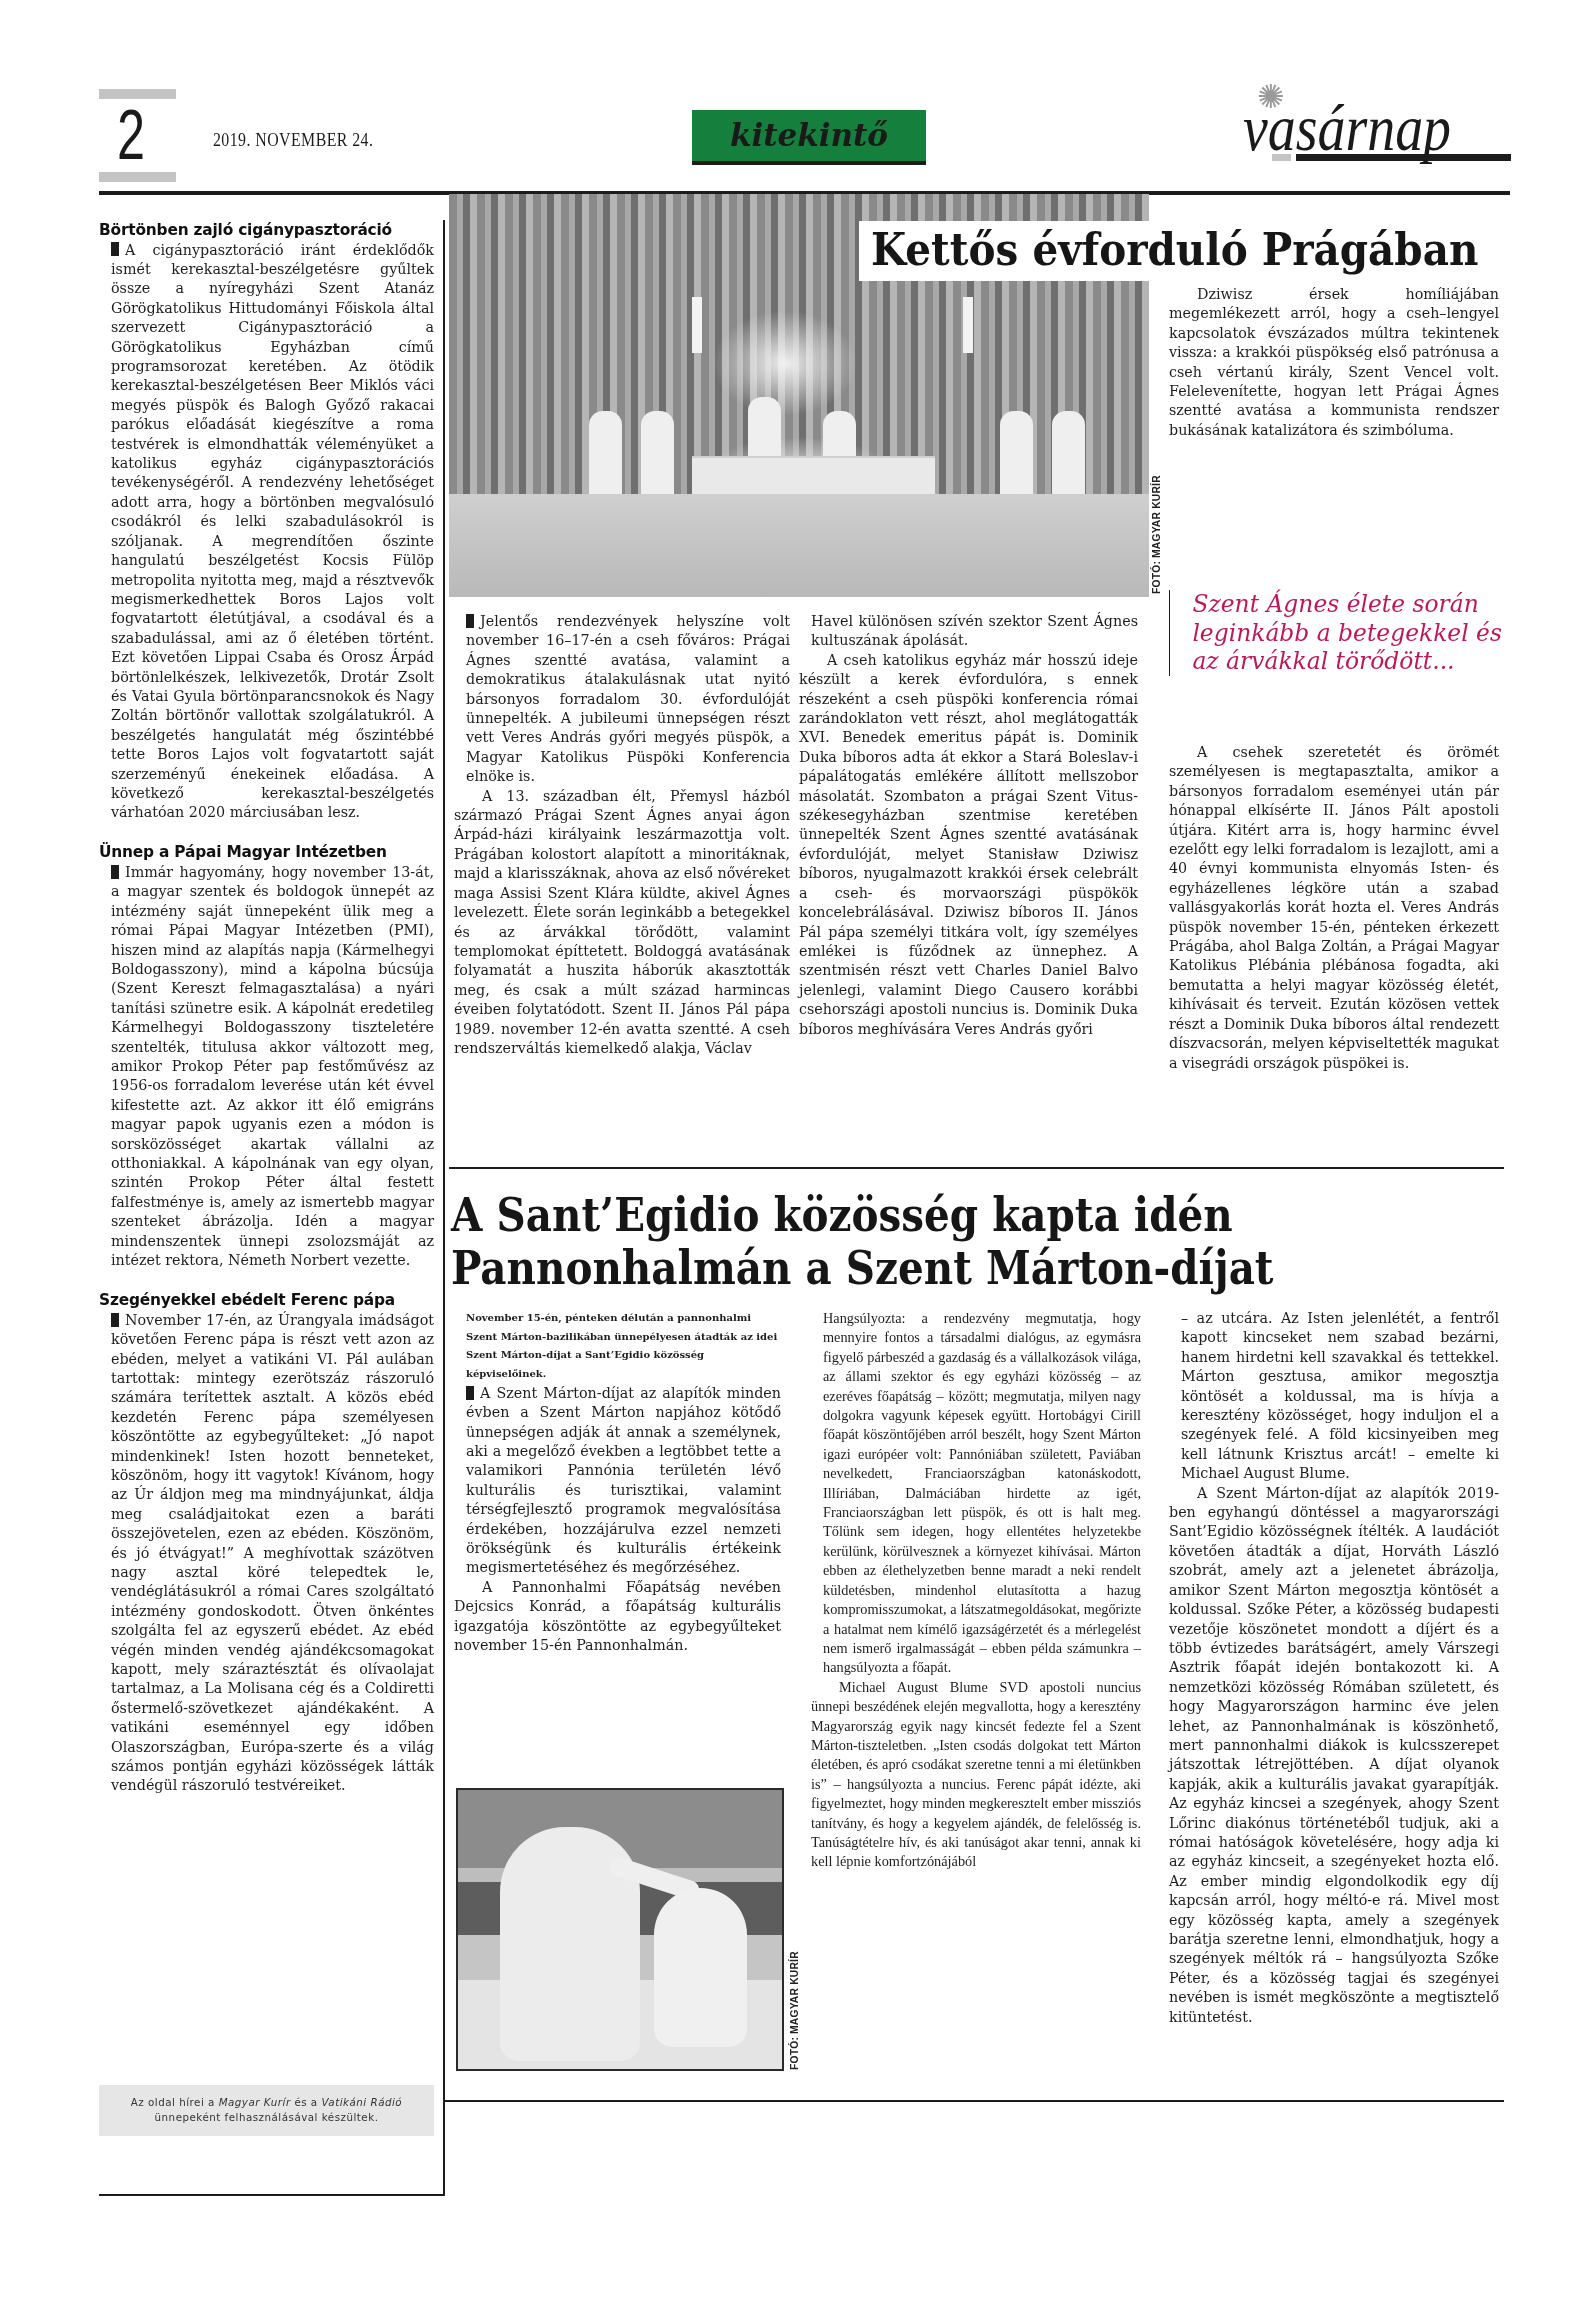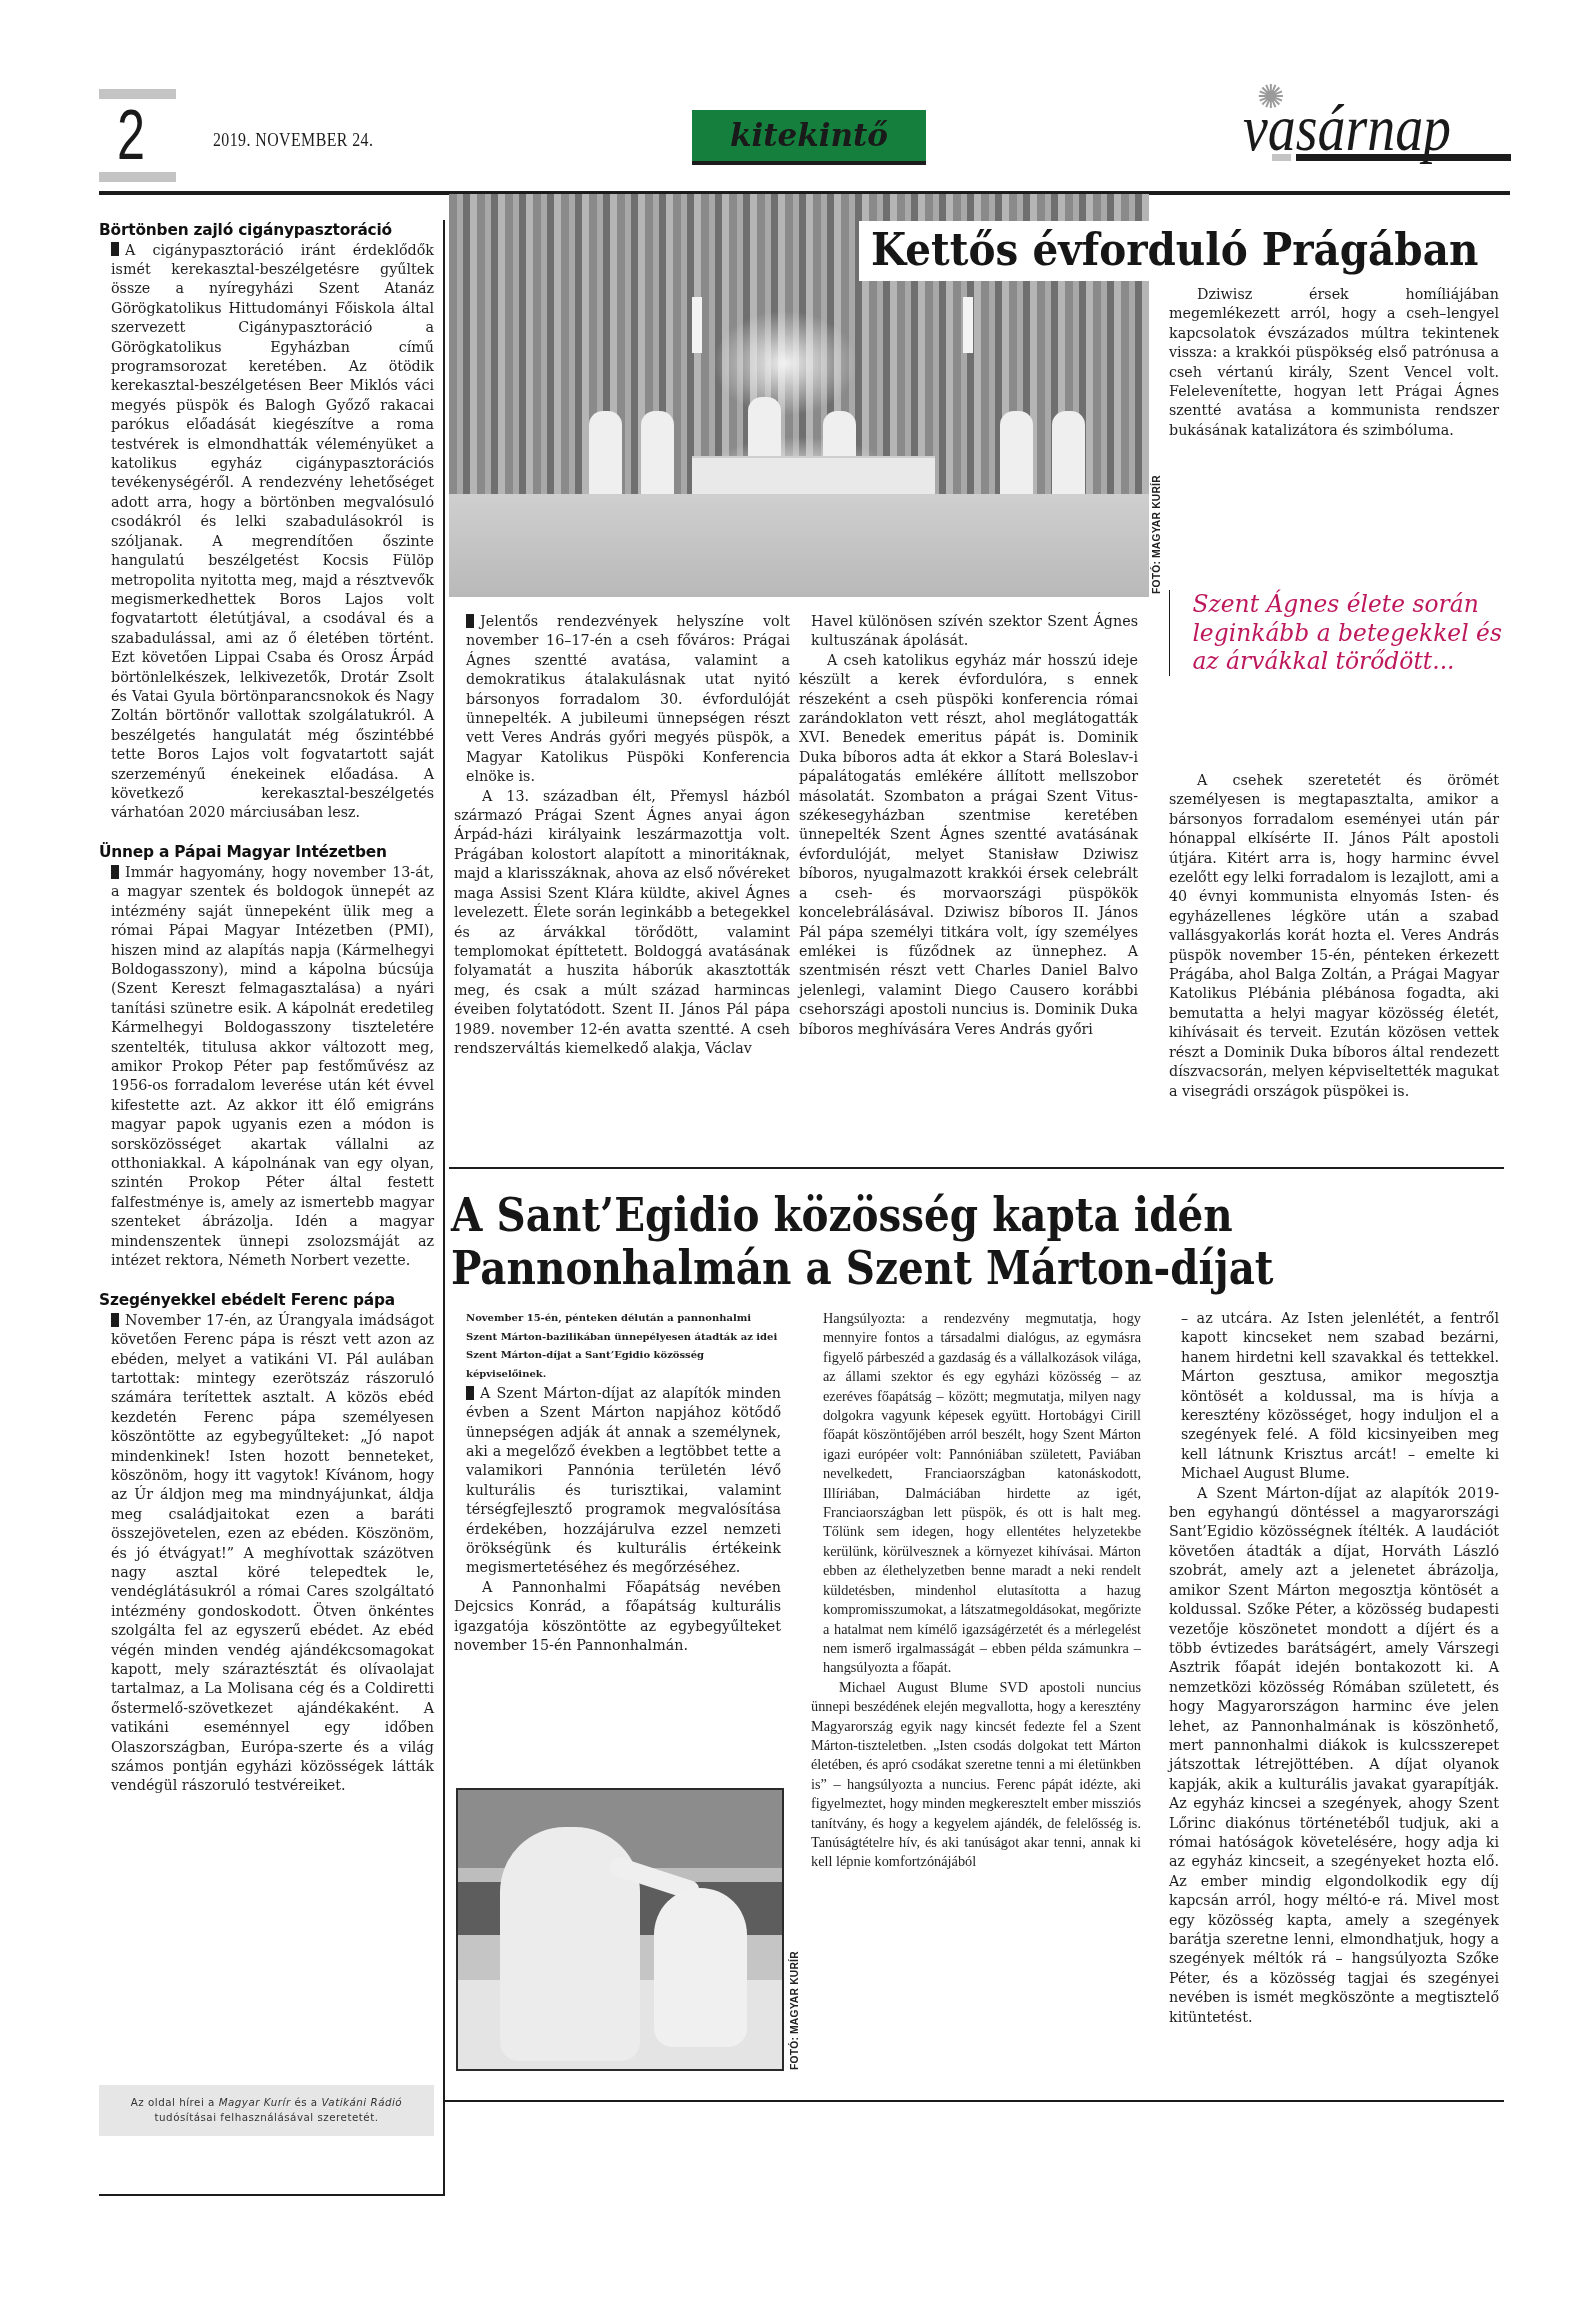--- a/index.html
+++ b/index.html
@@ -84,21 +84,21 @@
     <h3 class="brief-h">Ünnep a Pápai Magyar Intézetben</h3>
     <p class="first"><span class="bullet"></span><span>Immár hagyomány, hogy november 13-át, a magyar szentek és boldogok ünnepét az intézmény saját ünnepeként ülik meg a római Pápai Magyar Intézetben (PMI), hiszen mind az alapítás napja (Kármelhegyi Boldogasszony), mind a kápolna búcsúja (Szent Kereszt felmagasztalása) a nyári tanítási szünetre esik. A kápolnát eredetileg Kármelhegyi Boldogasszony tiszteletére szentelték, titulusa akkor változott meg, amikor Prokop Péter pap festőművész az 1956-os forradalom leverése után két évvel kifestette azt. Az akkor itt élő emigráns magyar papok ugyanis ezen a módon is sorsközösséget akartak vállalni az otthoniakkal. A kápolnának van egy olyan, szintén Prokop Péter által festett falfestménye is, amely az ismertebb magyar szenteket ábrázolja. Idén a magyar mindenszentek ünnepi zsolozsmáját az intézet rektora, Németh Norbert vezette.</span></p>
   </div>
   <div class="gap"></div>
   <div>
     <h3 class="brief-h">Szegényekkel ebédelt Ferenc pápa</h3>
     <p class="first"><span class="bullet"></span><span>November 17-én, az Úrangyala imádságot követően Ferenc pápa is részt vett azon az ebéden, melyet a vatikáni VI. Pál aulában tartottak: mintegy ezerötszáz rászoruló számára terítettek asztalt. A közös ebéd kezdetén Ferenc pápa személyesen köszöntötte az egybegyűlteket: „Jó napot mindenkinek! Isten hozott benneteket, köszönöm, hogy itt vagytok! Kívánom, hogy az Úr áldjon meg ma mindnyájunkat, áldja meg családjaitokat ezen a baráti összejövetelen, ezen az ebéden. Köszönöm, és jó étvágyat!” A meghívottak százötven nagy asztal köré telepedtek le, vendéglátásukról a római Cares szolgáltató intézmény gondoskodott. Ötven önkéntes szolgálta fel az egyszerű ebédet. Az ebéd végén minden vendég ajándékcsomagokat kapott, mely száraztésztát és olívaolajat tartalmaz, a La Molisana cég és a Coldiretti őstermelő-szövetkezet ajándékaként. A vatikáni eseménnyel egy időben Olaszországban, Európa-szerte és a világ számos pontján egyházi közösségek látták vendégül rászoruló testvéreiket.</span></p>
   </div>
 </div>
 <div class="sources">
-  <span>Az oldal hírei a </span><i>Magyar Kurír</i><span> és a </span><i>Vatikáni Rádió</i><span> tudósításai felhasználásával szeretetét.</span>
+  <span>Az oldal hírei a </span><i>Magyar Kurír</i><span> és a </span><i>Vatikáni Rádió</i><span> ünnepeként felhasználásával készültek.</span>
 </div>
 <div class="hrule" style="left:99px;top:2194px;width:344px;"></div>
 <div class="vrule" style="left:443px;top:220px;height:1976px;"></div>
 
 <div class="photo1" title="Szentmise a prágai Szent Vitus-székesegyházban">
   <div class="candle" style="left:243px"></div>
   <div class="candle" style="left:514px"></div>
   <div class="fig" style="left:140px"></div>
   <div class="fig" style="left:192px"></div>
   <div class="fig" style="left:299px;height:107px"></div>
@@ -118,21 +118,21 @@
   <p>A 13. században élt, Přemysl házból származó Prágai Szent Ágnes anyai ágon Árpád-házi királyaink leszármazottja volt. Prágában kolostort alapított a minoritáknak, majd a klarisszáknak, ahova az első nővéreket maga Assisi Szent Klára küldte, akivel Ágnes levelezett. Élete során leginkább a betegekkel és az árvákkal törődött, valamint templomokat építtetett. Boldoggá avatásának folyamatát a huszita háborúk akasztották meg, és csak a múlt század harmincas éveiben folytatódott. Szent II. János Pál pápa 1989. november 12-én avatta szentté. A cseh rendszerváltás kiemelkedő alakja, Václav</p>
 </div>
 <div class="col" style="left:799px;top:612px;width:339px;">
   <p class="first">Havel különösen szívén szektor Szent Ágnes kultuszának ápolását.</p>
   <p>A cseh katolikus egyház már hosszú ideje készült a kerek évfordulóra, s ennek részeként a cseh püspöki konferencia római zarándoklaton vett részt, ahol meglátogatták XVI. Benedek emeritus pápát is. Dominik Duka bíboros adta át ekkor a Stará Boleslav-i pápalátogatás emlékére állított mellszobor másolatát. Szombaton a prágai Szent Vitus-székesegyházban szentmise keretében ünnepelték Szent Ágnes szentté avatásának évfordulóját, melyet Stanisław Dziwisz bíboros, nyugalmazott krakkói érsek celebrált a cseh- és morvaországi püspökök koncelebrálásával. Dziwisz bíboros II. János Pál pápa személyi titkára volt, így személyes emlékei is fűződnek az ünnephez. A szentmisén részt vett Charles Daniel Balvo jelenlegi, valamint Diego Causero korábbi csehországi apostoli nuncius is. Dominik Duka bíboros meghívására Veres András győri</p>
 </div>
 <div class="col" style="left:1169px;top:285px;width:330px;">
   <p>Dziwisz érsek homíliájában megemlékezett arról, hogy a cseh–lengyel kapcsolatok évszázados múltra tekintenek vissza: a krakkói püspökség első patrónusa a cseh vértanú király, Szent Vencel volt. Felelevenítette, hogyan lett Prágai Ágnes szentté avatása a kommunista rendszer bukásának katalizátora és szimbóluma.</p>
 </div>
 <div class="pullquote">Szent Ágnes élete során leginkább a betegekkel és az árvákkal törődött...</div>
-<div class="col" style="left:1169px;top:743px;width:330px;margin-top:28px;">
+<div class="col" style="left:1169px;top:743px;width:330px;">
   <p>A csehek szeretetét és örömét személyesen is megtapasztalta, amikor a bársonyos forradalom eseményei után pár hónappal elkísérte II. János Pált apostoli útjára. Kitért arra is, hogy harminc évvel ezelőtt egy lelki forradalom is lezajlott, ami a 40 évnyi kommunista elnyomás Isten- és egyházellenes légköre után a szabad vallásgyakorlás korát hozta el. Veres András püspök november 15-én, pénteken érkezett Prágába, ahol Balga Zoltán, a Prágai Magyar Katolikus Plébánia plébánosa fogadta, aki bemutatta a helyi magyar közösség életét, kihívásait és terveit. Ezután közösen vettek részt a Dominik Duka bíboros által rendezett díszvacsorán, melyen képviseltették magukat a visegrádi országok püspökei is.</p>
 </div>
 <div class="hrule" style="left:449px;top:1167px;width:1055px;"></div>
 
 <div class="headline2">
   <div>A Sant’Egidio közösség kapta idén</div>
   <div>Pannonhalmán a Szent Márton-díjat</div>
 </div>
 
 <div class="col" style="left:454px;top:1309px;width:327px;">

